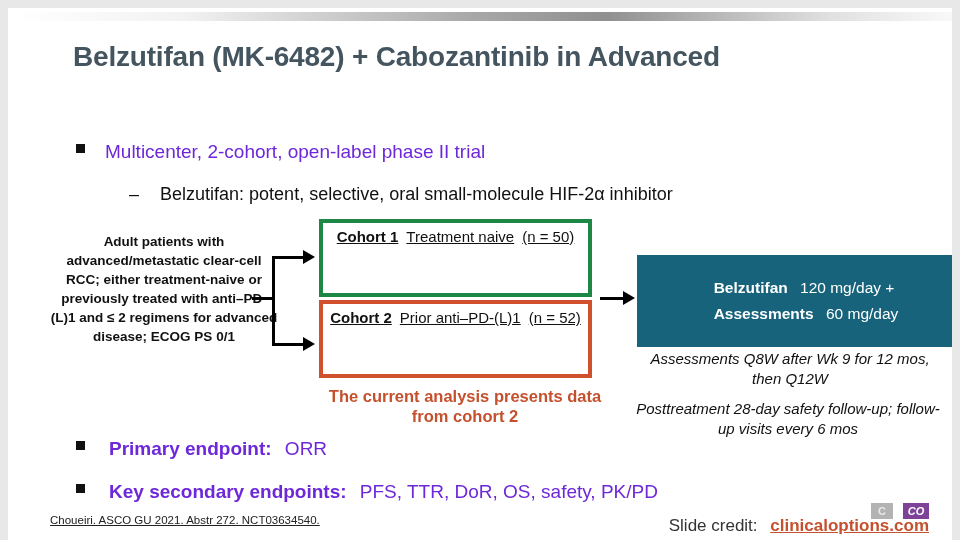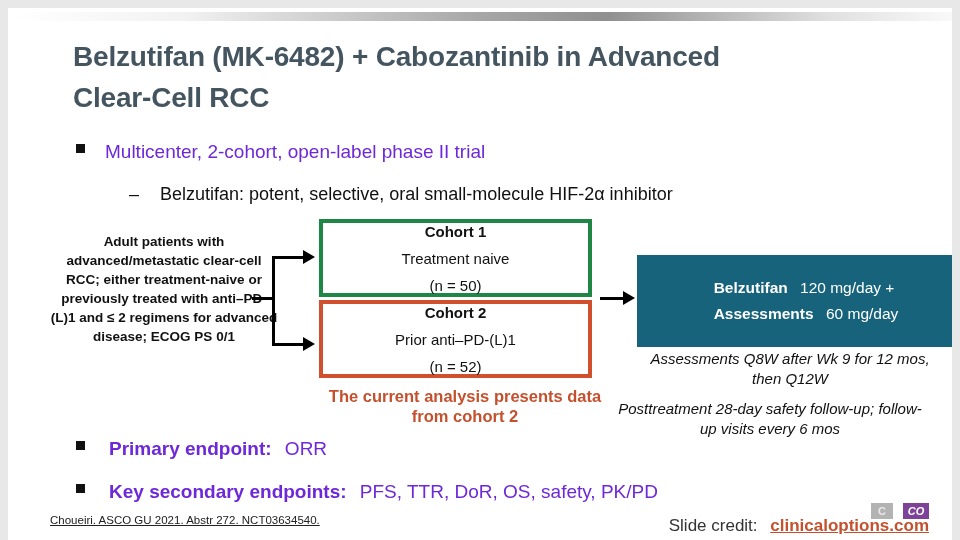--- a/index.html
+++ b/index.html
@@ -32,40 +32,40 @@
   .patient-text {
     position: absolute; left: 38px; top: 220px; width: 228px;
     font-size: 13.5px; font-weight: bold; color: #111;
     text-align: center; line-height: 19px;
   }
 
   .cohort-box {
     position: absolute; left: 307px; width: 273px; height: 78px;
     background: #ffffff; text-align: center; color: #111;
     font-size: 15px; line-height: 19px;
-    display: flex; flex-direction: column; justify-content: center;
+    display: flex; justify-content: center; text-decoration: underline;
   }
   .cohort1 { top: 207px; border: 4px solid #1e8745; }
   .cohort2 { top: 288px; border: 4px solid #d0502e; }
   .cohort-title { font-weight: bold; }
 
   .treatment-box {
     position: absolute; left: 625px; top: 243px; width: 338px; height: 92px;
     background: #17637b; color: #ffffff; font-size: 15.5px; line-height: 22px;
     display: flex; align-items: center; justify-content: center;
   }
   .treatment-box .inner { text-align: left; }
   .drug-name { font-weight: bold; }
 
   .assess-note {
     position: absolute; left: 625px; top: 337px; width: 306px;
     font-style: italic; font-size: 15px; line-height: 20px; color: #111; text-align: center;
   }
   .followup-note {
-    position: absolute; left: 598px; top: 387px; width: 320px;
+    position: absolute; left: 616px; top: 387px; width: 320px;
     font-style: italic; font-size: 15px; line-height: 20px; color: #111; text-align: center;
   }
   .current-analysis {
     position: absolute; left: 303px; top: 374px; width: 300px;
     color: #c4502d; font-weight: bold; font-size: 16.5px; line-height: 20px; text-align: center;
   }
 
   .b2 { left: 60px; top: 422px; font-size: 19px; }
   .b3 { left: 60px; top: 465px; font-size: 19px; }
   .endpoint-label { font-weight: bold; }
@@ -112,21 +112,20 @@
 </style>
 </head>
 <body>
 
 <div class="slide">
 
   <div class="top-gradient"></div>
 
   <div class="title">
     <div>Belzutifan (MK-6482) + Cabozantinib in Advanced</div>
-    <div>Clear-Cell RCC</div>
   </div>
 
   <div class="bullet-row b1">
     <span class="bullet-square"></span>
     <span>Multicenter, 2-cohort, open-label phase II trial</span>
   </div>
 
   <div class="sub-bullet">
     <span class="dash">–</span>
     <span>Belzutifan: potent, selective, oral small-molecule HIF-2α inhibitor</span>

